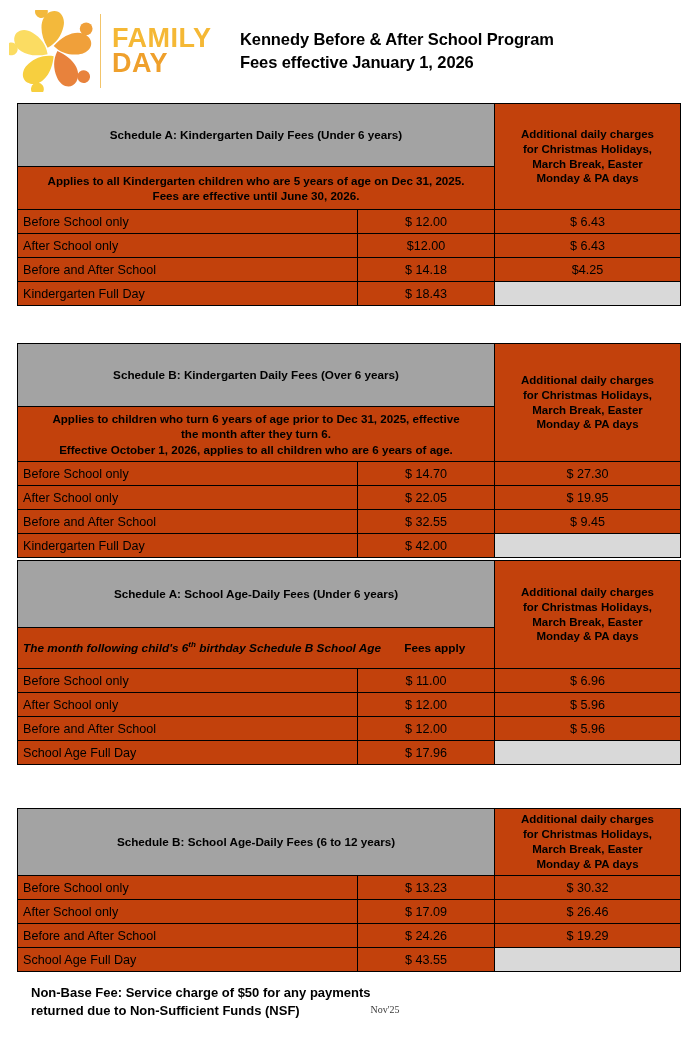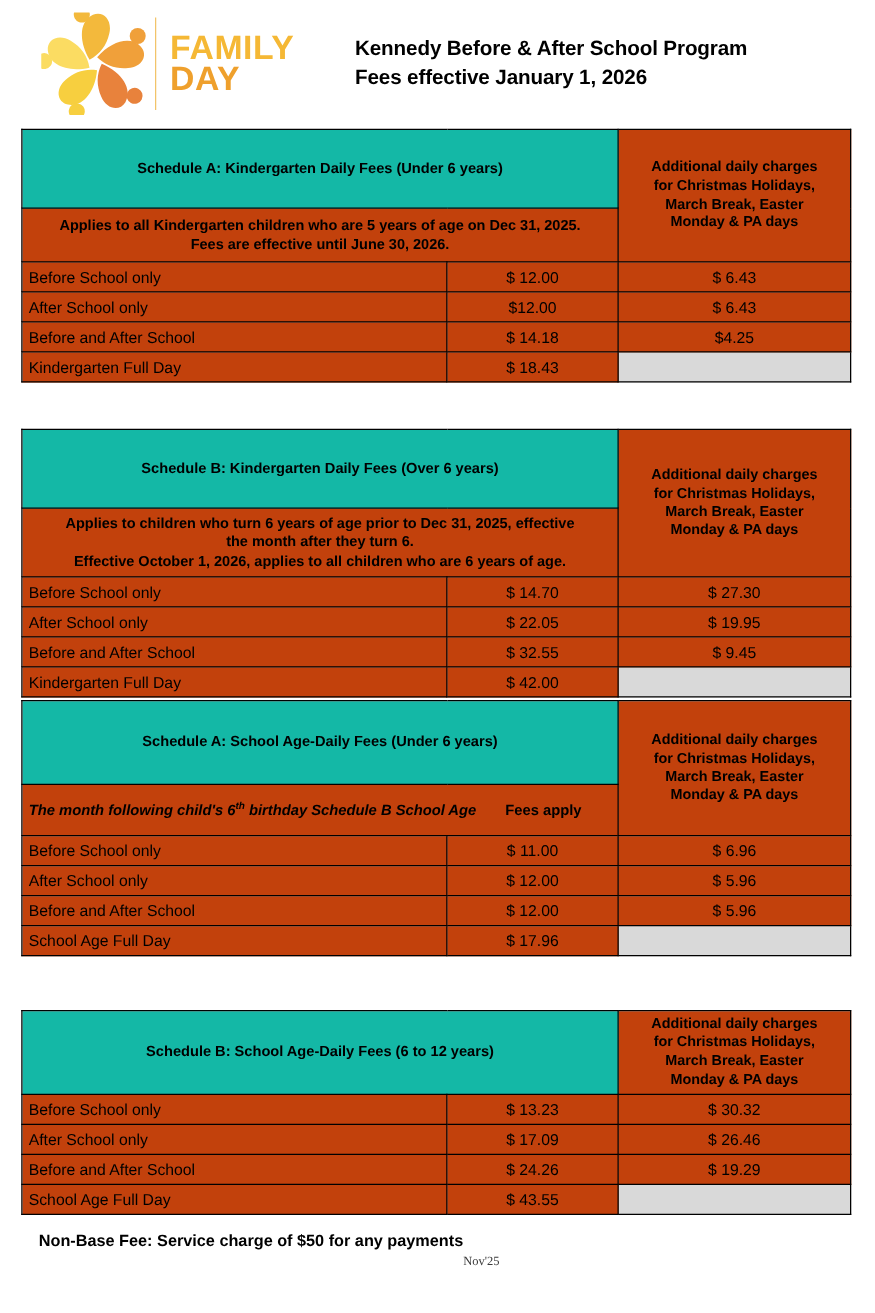--- a/index.html
+++ b/index.html
@@ -11,23 +11,23 @@
     font-family: "Liberation Sans", sans-serif;
     color: #000000;
     position: relative;
     overflow: hidden;
   }
   .page { position: relative; width: 700px; height: 1050px; }
 
   
   .header {
     position: absolute;
-    left: 33px; top: 8px;
+    left: 9px; top: 8px;
     width: 663px; height: 85px;
-    display: flex; align-items: center; gap: 20px;
+    display: flex; align-items: center;
   }
   .logo-block {
     width: 205px; height: 82px;
     display: flex; align-items: center;
     flex: 0 0 auto;
   }
   .logo-mark { width: 86px; height: 82px; flex: 0 0 auto; }
   .logo-divider {
     width: 1px; height: 74px;
     background: #f2c46a;
@@ -74,21 +74,21 @@
     font-size: 11.7px;
     padding: 2px 4px;
     vertical-align: middle;
     background: #c2410c;
   }
   col.c-label { width: 340px; }
   col.c-price { width: 137px; }
   col.c-extra { width: 186px; }
 
   td.hdr {
-    background: #14b8a6;
+    background: #a3a3a3;
     font-weight: bold;
     text-align: center;
     line-height: 1.30;
     font-size: 11.7px;
   }
   td.hdr-extra {
     background: #c2410c;
     font-weight: bold;
     text-align: center;
     line-height: 1.30;
@@ -357,17 +357,18 @@
         <td class="rowlabel">School Age Full Day</td>
         <td class="price">$ 43.55</td>
         <td class="extra shaded"></td>
       </tr>
     </tbody>
   </table>
 
   <div class="footer">
     <div class="footer-note">
       <div>Non-Base Fee: Service charge of $50 for any payments</div>
+      <div>returned due to Non-Sufficient Funds (NSF)</div>
     </div>
     <div class="footer-date">Nov'25</div>
   </div>
 
 </div>
 
 </body></html>

